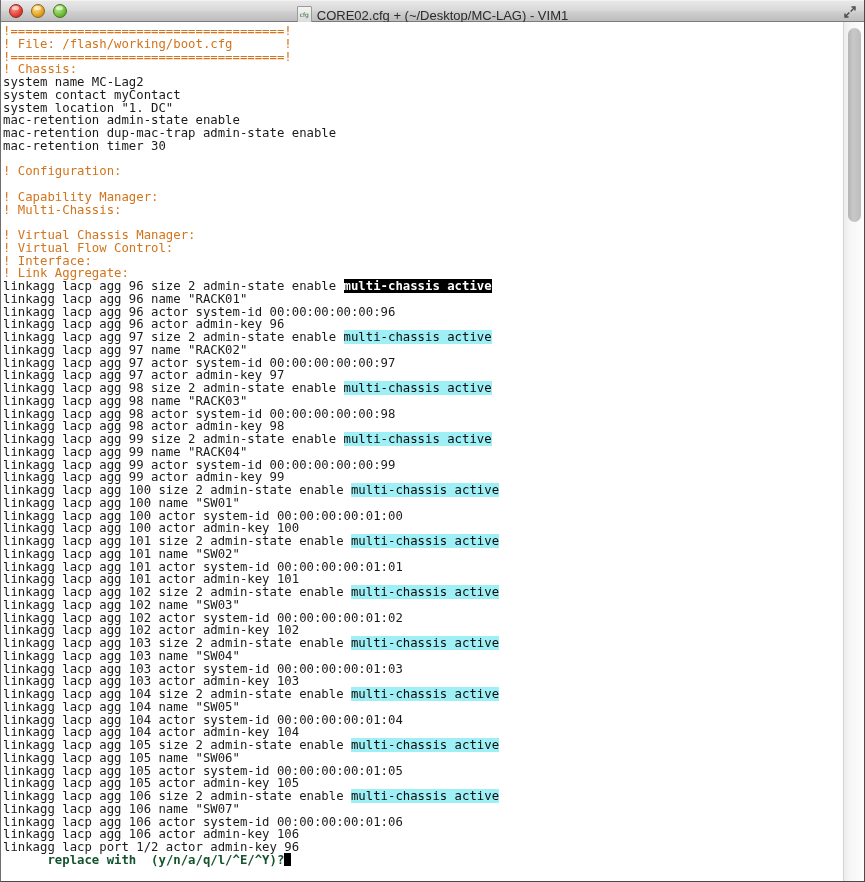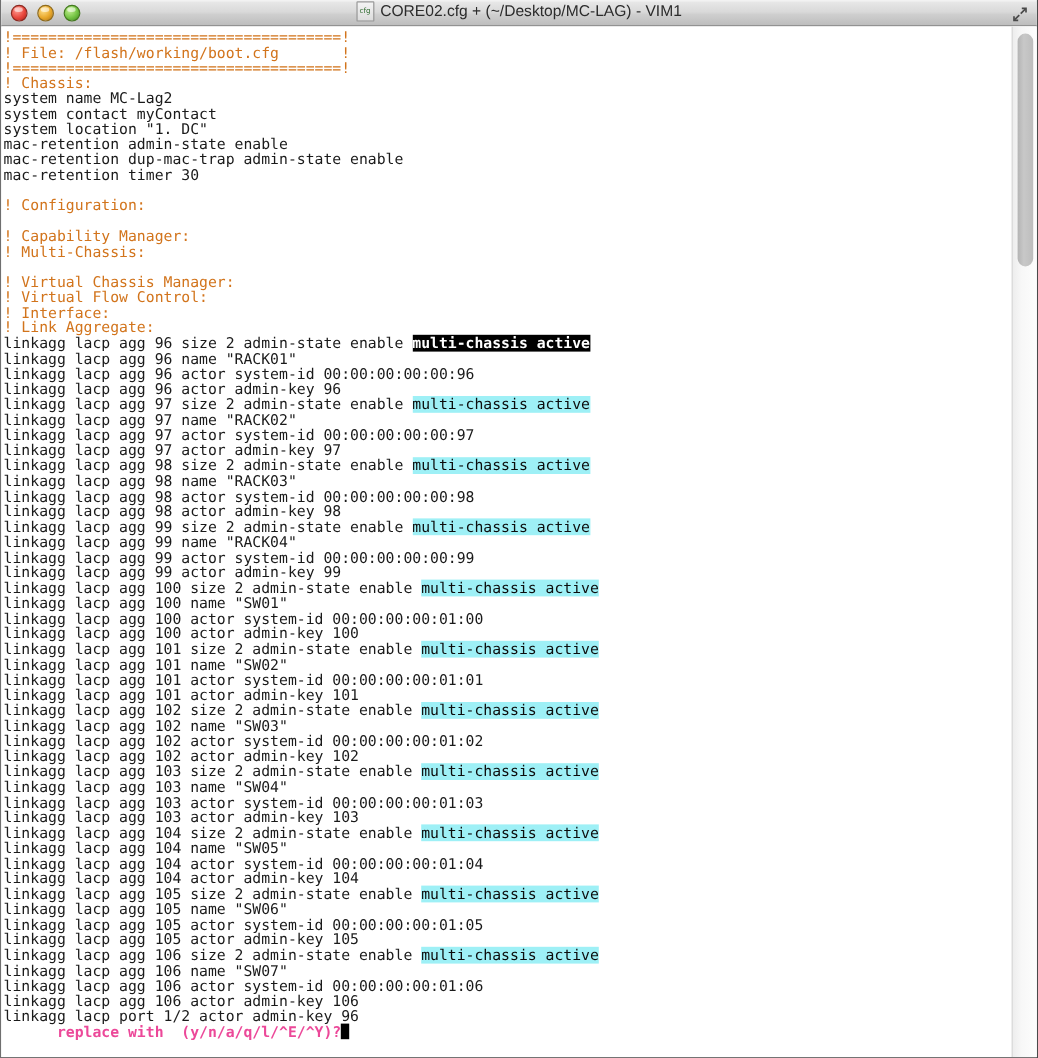--- a/index.html
+++ b/index.html
@@ -60,21 +60,21 @@
   }
   .light.close  { background: radial-gradient(circle at 35% 30%, #ff9a90 0%, #e8473c 55%, #a8201a 100%); border:1px solid #8d2a22; }
   .light.min    { background: radial-gradient(circle at 35% 30%, #ffe08a 0%, #e8a72a 55%, #a9711a 100%); border:1px solid #8f6b1d; }
   .light.max    { background: radial-gradient(circle at 35% 30%, #c4ef92 0%, #73c343 55%, #3f8420 100%); border:1px solid #44791f; }
 
   .title-center {
     position: absolute;
     left: 0; right: 0; top: 0;
     height: 22px;
     display: flex;
-    align-items: flex-start;
+    align-items: flex-end;
     justify-content: center;
     gap: 5px;
     pointer-events: none;
   }
   .doc-icon {
     width: 13px; height: 15px;
     background: linear-gradient(to bottom, #f4f4f4, #dcdcdc);
     border: 1px solid #9a9a9a;
     border-radius: 1px;
     position: relative;
@@ -130,21 +130,21 @@
   }
 
   
   .statusline {
     position: absolute;
     left: 2px;
     bottom: 1px;
     font-family: "DejaVu Sans Mono", monospace;
     font-size: 12.3px;
     line-height: 13px;
-    color: #ec4899;
+    color: #14532d;
     font-weight: bold;
     white-space: pre;
   }
   .cursor-blk {
     display: inline-block;
     width: 7px;
     height: 13px;
     background: #000000;
     vertical-align: -2px;
   }

